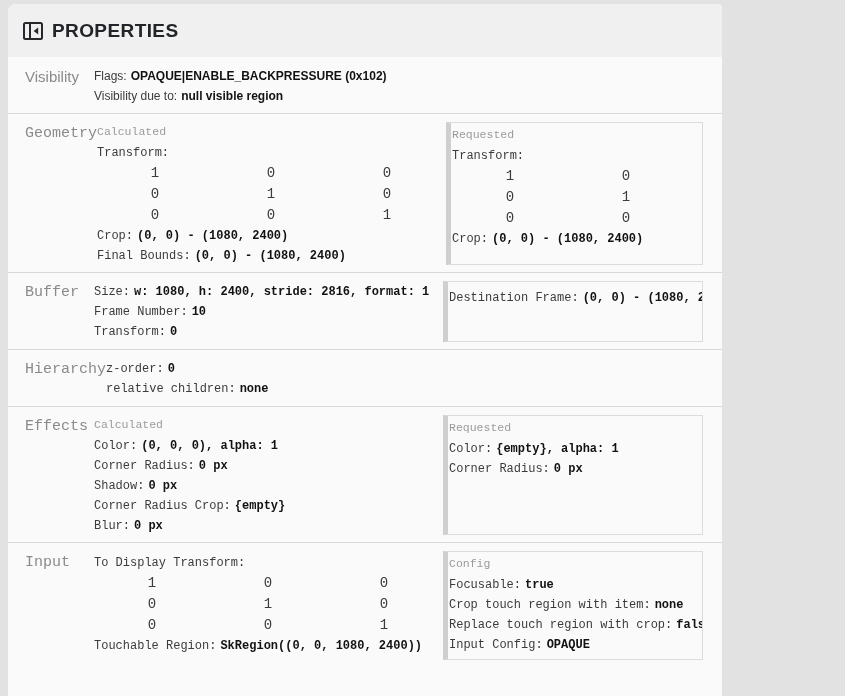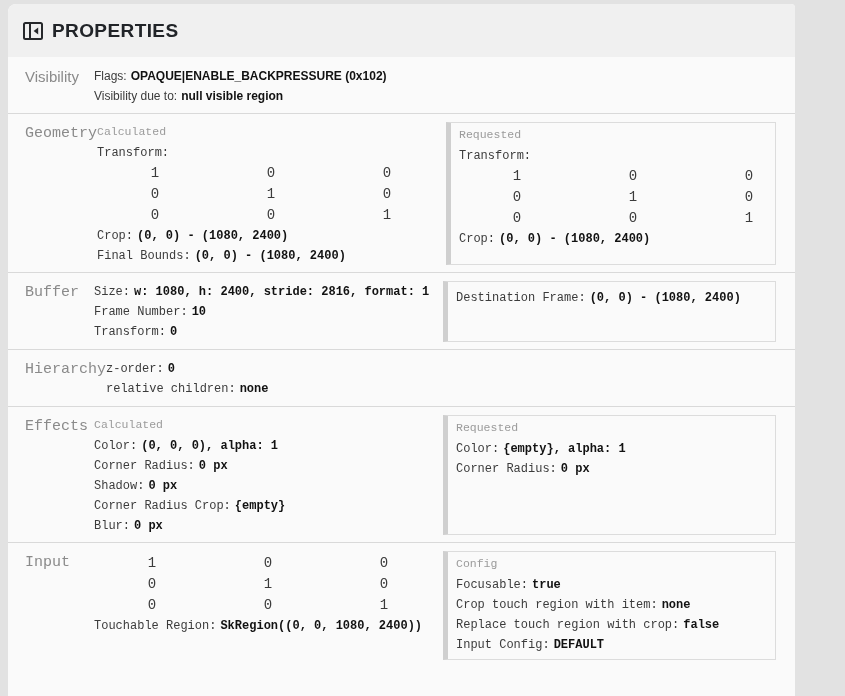--- a/index.html
+++ b/index.html
@@ -5,21 +5,21 @@
   * { box-sizing: border-box; margin: 0; padding: 0; }
   html, body { width: 845px; height: 696px; overflow: hidden; }
   body {
     background: #e2e2e2;
     font-family: "Liberation Sans", sans-serif;
     position: relative;
   }
   .panel {
     position: absolute;
     left: 8px; top: 4px;
-    width: 787px; height: 692px;
+    width: 714px; height: 692px;
     background: #fafafa;
     border-top-left-radius: 8px;
     border-top-right-radius: 4px;
     overflow: hidden;
   }
   .header {
     height: 53px;
     background: #f0f0f0;
     display: flex;
     align-items: center;
@@ -48,21 +48,21 @@
     white-space: nowrap;
   }
   .sec-main { flex: 0 0 349px; padding: 9px 0 7px 0; }
   .sec-main.pad10 { padding-top: 10px; padding-bottom: 6px; }
   .sec-right {
     flex: 1 1 auto;
     margin: 8px 4px 7px 0;
     background: #fafafa;
     border: 1px solid #dcdcdc;
     border-left: 5px solid #cfcfcf;
-    padding: 4px 10px 4px 8px;
+    padding: 4px 10px 4px 1px;
     overflow: hidden;
   }
   .sec-right.pad6 { padding-top: 6px; }
   .group-title {
     font-size: 11.5px;
     line-height: 15px;
     color: #9b9b9b;
     margin-bottom: 4px;
     white-space: nowrap;
   }
@@ -191,20 +191,21 @@
     <div class="sec-right">
       <div class="group-title">Requested</div>
       <div class="line"><span>Color:</span><b class="val">{empty}, alpha: 1</b></div>
       <div class="line"><span>Corner Radius:</span><b class="val">0 px</b></div>
     </div>
   </div>
 
   <div class="section">
     <div class="sec-label">Input</div>
     <div class="sec-main pad10">
+      <div class="line"><span>To Display Transform:</span></div>
       <div class="mx">
         <div class="mx-row">
           <div class="mx-cell">1</div>
           <div class="mx-cell">0</div>
           <div class="mx-cell">0</div>
         </div>
         <div class="mx-row">
           <div class="mx-cell">0</div>
           <div class="mx-cell">1</div>
           <div class="mx-cell">0</div>
@@ -215,17 +216,17 @@
           <div class="mx-cell">1</div>
         </div>
       </div>
       <div class="line"><span>Touchable Region:</span><b class="val">SkRegion((0, 0, 1080, 2400))</b></div>
     </div>
     <div class="sec-right">
       <div class="group-title">Config</div>
       <div class="line"><span>Focusable:</span><b class="val">true</b></div>
       <div class="line"><span>Crop touch region with item:</span><b class="val">none</b></div>
       <div class="line"><span>Replace touch region with crop:</span><b class="val">false</b></div>
-      <div class="line"><span>Input Config:</span><b class="val">DEFAULT</b></div>
+      <div class="line"><span>Input Config:</span><b class="val">OPAQUE</b></div>
     </div>
   </div>
 
 </div>
 
 </body></html>

